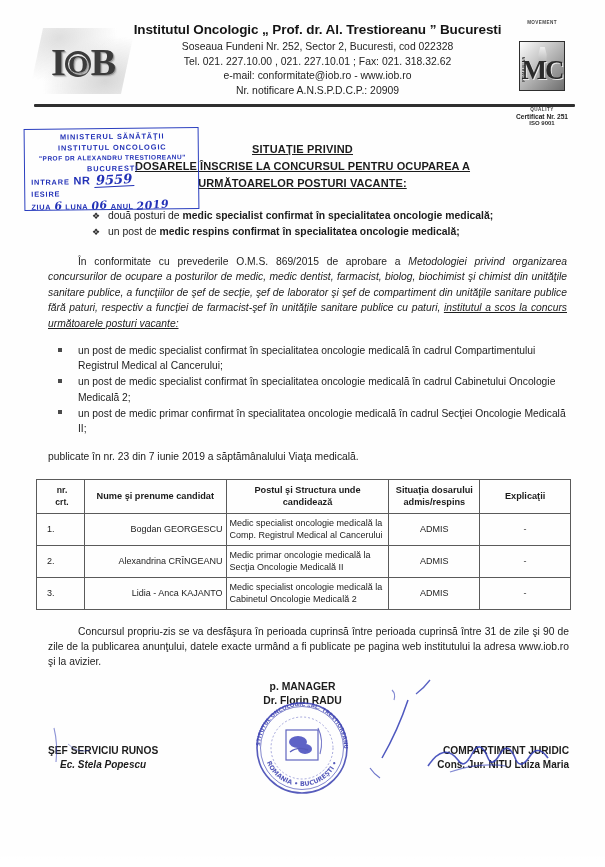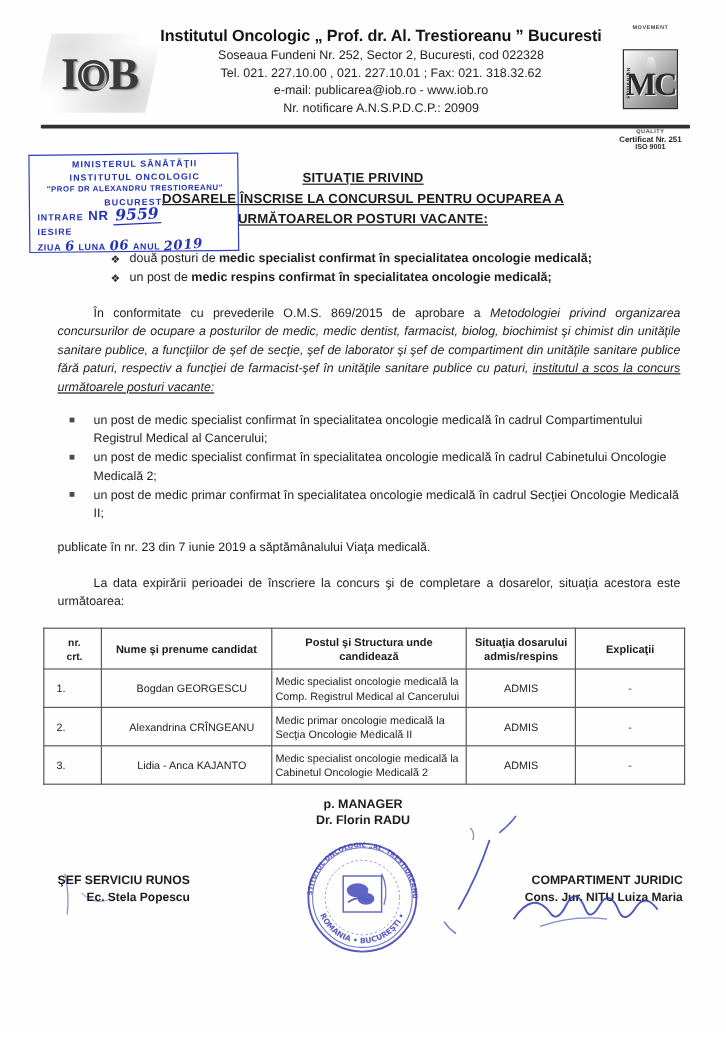--- a/index.html
+++ b/index.html
@@ -329,21 +329,21 @@
     line-height: 12px;
   }
   table.candidates thead th {
     font-weight: bold;
     text-align: center;
     height: 34px;
     font-size: 9.2px;
   }
   table.candidates thead th.c-nr { text-align: center; padding-left: 6px; font-size: 8.6px; }
   table.candidates td.c-nr { text-align: left; padding-left: 10px; }
-  table.candidates td.c-name { text-align: center; padding-left: 12px; }
+  table.candidates td.c-name { text-align: right; padding-left: 12px; }
   table.candidates td.c-post { text-align: left; }
   table.candidates td.c-stat { text-align: center; }
   table.candidates td.c-expl { text-align: center; color: #3a3a3a; }
   table.candidates tbody tr { height: 32px; }
 
   col.w-nr   { width: 9%;  }
   col.w-name { width: 26.5%; }
   col.w-post { width: 30.5%; }
   col.w-stat { width: 17%; }
   col.w-expl { width: 17%; }
@@ -370,21 +370,21 @@
   .sig-row {
     display: flex;
     justify-content: space-between;
     margin: 36px 36px 0 48px;
     position: relative;
     z-index: 3;
   }
   .sig-block { font-size: 10.2px; font-weight: bold; line-height: 14px; }
   .sig-block .sub { text-align: center; font-size: 10px; }
   .sig-left { text-align: left; }
-  .sig-left .sub { text-align: right; }
+  .sig-left .sub { text-align: center; font-style: italic; }
   .sig-right { text-align: right; }
   .sig-right .sub { text-align: center; }
 
   
   .seal {
     position: absolute;
     left: 248px;
     top: 694px;
     width: 108px;
     height: 108px;
@@ -418,21 +418,21 @@
 
     <div class="logo-iob">
       <div class="swoosh"></div>
       <div class="letters">I<span class="oh">O</span>B</div>
     </div>
 
     <div class="header-text">
       <div class="org-name">Institutul Oncologic  „ Prof. dr.  Al. Trestioreanu ” Bucuresti</div>
       <div class="org-line">Soseaua Fundeni Nr. 252, Sector 2, Bucuresti, cod 022328</div>
       <div class="org-line">Tel. 021. 227.10.00 , 021. 227.10.01 ; Fax: 021. 318.32.62</div>
-      <div class="org-line">e-mail: publicarea@iob.ro - www.iob.ro</div>
+      <div class="org-line">e-mail: conformitate@iob.ro - www.iob.ro</div>
       <div class="org-line">Nr. notificare A.N.S.P.D.C.P.: 20909</div>
     </div>
 
     <div class="logo-iso">
       <div class="iso-top">MOVEMENT</div>
       <div class="iso-box">
         <div class="iso-side">ROMANIAN</div>
         <div class="torch"></div>
         <div class="mc">MC</div>
       </div>
@@ -493,21 +493,20 @@
       <span>un post de medic specialist confirmat în specialitatea oncologie medicală în cadrul Cabinetului Oncologie Medicală 2;</span>
     </div>
     <div class="sq-item">
       <span class="sq"></span>
       <span>un post de medic primar confirmat în specialitatea oncologie medicală în cadrul Secţiei Oncologie Medicală II;</span>
     </div>
   </div>
 
   <div class="para-publicate">publicate în nr. 23 din 7 iunie 2019 a săptămânalului Viaţa medicală.</div>
 
-  <div class="para indent">La data expirării perioadei de înscriere la concurs şi de completare a dosarelor, situaţia acestora este următoarea:</div>
 
   <div class="tbl-wrap">
     <table class="candidates">
       <colgroup>
         <col class="w-nr">
           <col class="w-name">
           <col class="w-post">
           <col class="w-stat">
           <col class="w-expl">
       </colgroup>
@@ -554,20 +553,21 @@
             <div>Medic specialist oncologie medicală la</div>
             <div>Cabinetul Oncologie Medicală 2</div>
           </td>
           <td class="c-stat">ADMIS</td>
           <td class="c-expl">-</td>
         </tr>
       </tbody>
     </table>
   </div>
 
+  <div class="para-closing">Concursul propriu-zis se va desfăşura în perioada cuprinsă între perioada cuprinsă între 31 de zile şi 90 de zile de la publicarea anunţului, datele exacte urmând a fi publicate pe pagina web  institutului la adresa www.iob.ro şi la avizier.</div>
 
   <div class="sig-manager">
     <div>p. MANAGER</div>
     <div>Dr. Florin RADU</div>
   </div>
 
   <div class="sig-row">
     <div class="sig-block sig-left">
       <div>ŞEF SERVICIU RUNOS</div>
       <div class="sub">Ec. Stela Popescu</div>

